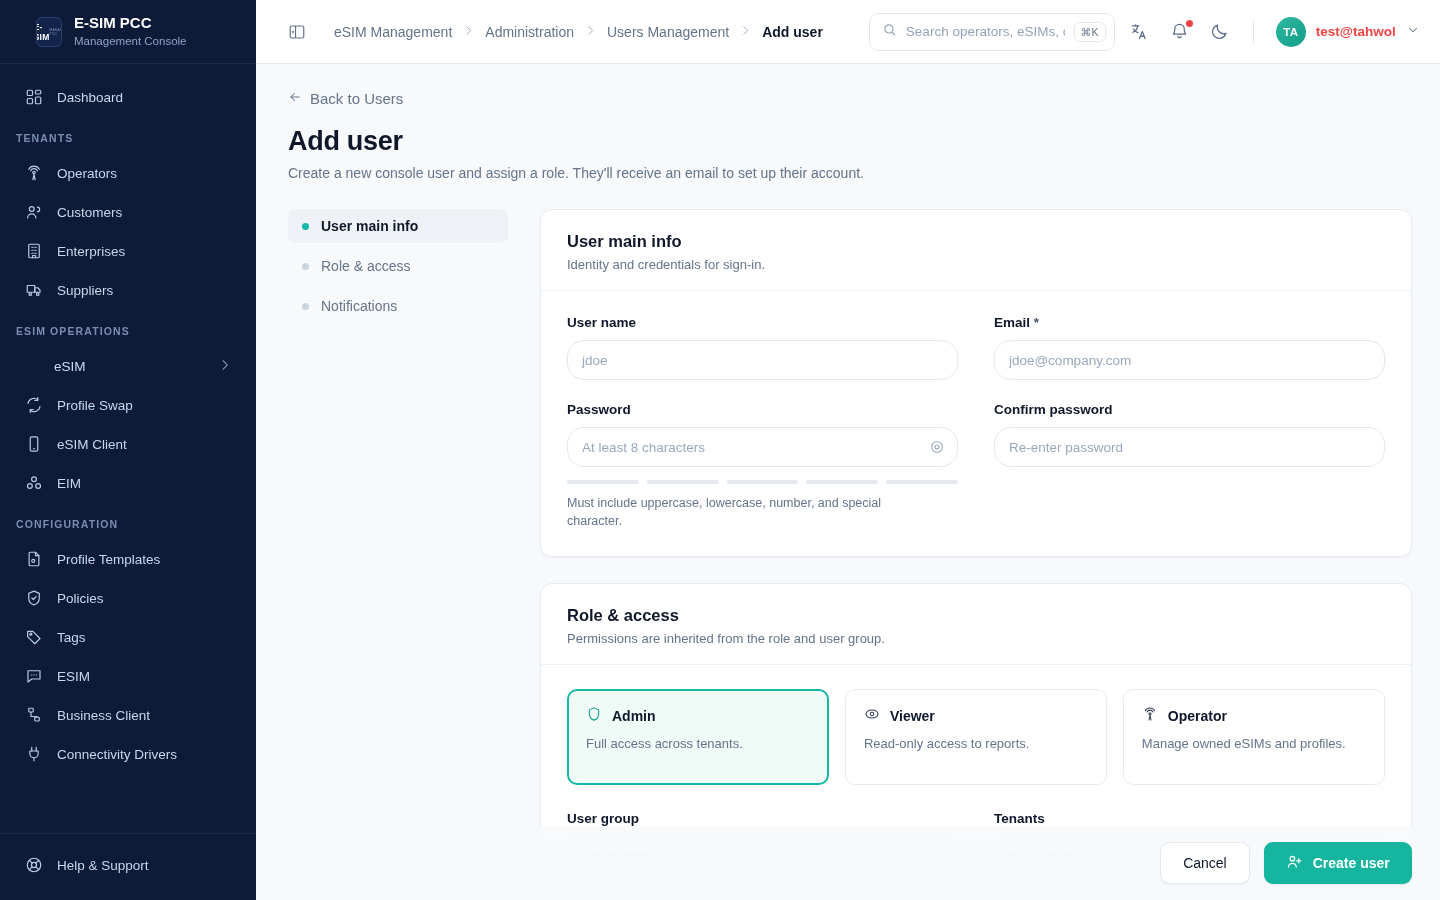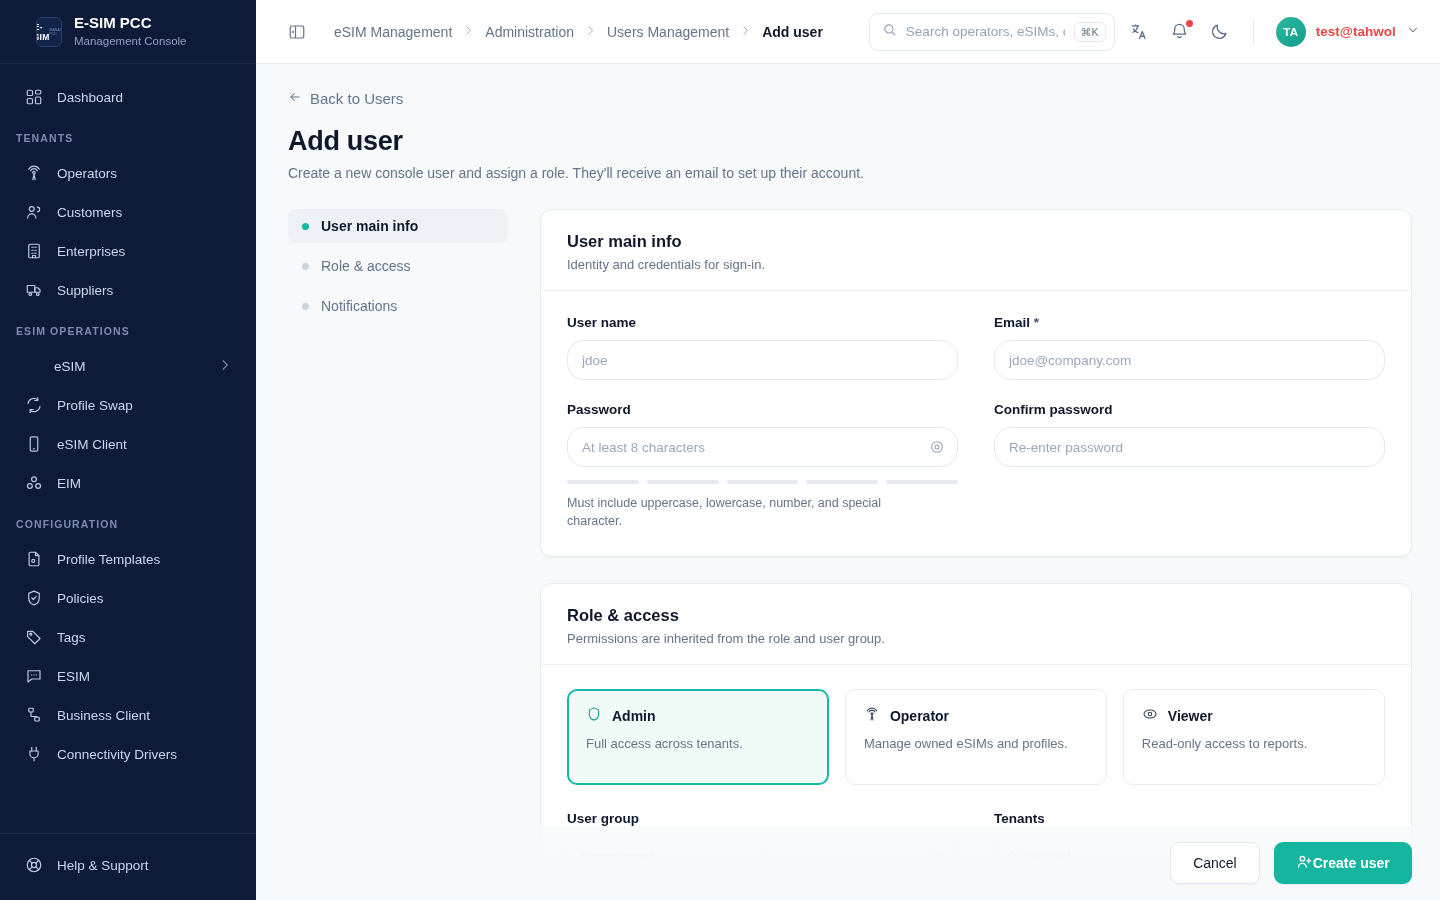--- a/index.html
+++ b/index.html
@@ -190,21 +190,21 @@
   .btn-secondary {
     height: 42px; padding: 0 22px; border-radius: 9px;
     border: 1px solid #e2e8f0; background: #fff; color: #0f172a;
     font-size: 14px; font-family: inherit; font-weight: 500; cursor: pointer;
     box-shadow: 0 1px 2px rgba(16,24,40,.04);
   }
   .btn-primary {
     height: 42px; padding: 8px 22px; border-radius: 9px; border: none;
     background: #16b5a0; color: #fff; font-size: 14px; font-weight: 700;
     font-family: inherit; cursor: pointer; display: inline-flex;
-    align-items: center; gap: 0;
+    align-items: center; gap: 10px;
     box-shadow: 0 1px 2px rgba(16,24,40,.07);
   }
   .btn-primary svg { width: 17px; height: 17px; stroke: #fff; fill: none; stroke-width: 1.8; stroke-linecap: round; stroke-linejoin: round; }
 </style>
 </head>
 <body>
 
 <div class="app">
 
   <aside class="sidebar">
@@ -579,39 +579,39 @@
                           <path d="M12 2.8l7 3v6.2c0 4.4-3 8-7 9.2-4-1.2-7-4.8-7-9.2V5.8z"></path>
                         </svg></span>
                     <span class="role-name">Admin</span>
                   </div>
                   <div class="role-desc">Full access across tenants.</div>
                 </div>
 
                 <div class="role-card">
                   <div class="role-top">
                     <span><svg viewBox="0 0 24 24">
+                          <ellipse cx="12" cy="12" rx="9" ry="6"></ellipse>
+                          <circle cx="12" cy="12" r="2.6"></circle>
+                        </svg></span>
+                    <span class="role-name">Viewer</span>
+                  </div>
+                  <div class="role-desc">Read-only access to reports.</div>
+                </div>
+
+                <div class="role-card">
+                  <div class="role-top">
+                    <span><svg viewBox="0 0 24 24">
                           <path d="M5 7a8 8 0 0 1 14 0"></path>
                           <path d="M7.5 9a5 5 0 0 1 9 0"></path>
                           <circle cx="12" cy="11.5" r="1.5"></circle>
                           <path d="M10.5 21l1.5-7 1.5 7"></path>
                         </svg></span>
                     <span class="role-name">Operator</span>
                   </div>
                   <div class="role-desc">Manage owned eSIMs and profiles.</div>
-                </div>
-
-                <div class="role-card">
-                  <div class="role-top">
-                    <span><svg viewBox="0 0 24 24">
-                          <ellipse cx="12" cy="12" rx="9" ry="6"></ellipse>
-                          <circle cx="12" cy="12" r="2.6"></circle>
-                        </svg></span>
-                    <span class="role-name">Viewer</span>
-                  </div>
-                  <div class="role-desc">Read-only access to reports.</div>
                 </div>
               </div>
 
               <div class="grid2" style="margin-top:26px">
                 <div class="field">
                   <label class="flabel">User group</label>
                   <div class="select-wrap">
                     <div class="fselect">Unassigned</div>
                     <span class="sel-chev"><svg viewBox="0 0 24 24">
                           <path d="M6 9l6 6 6-6"></path>

